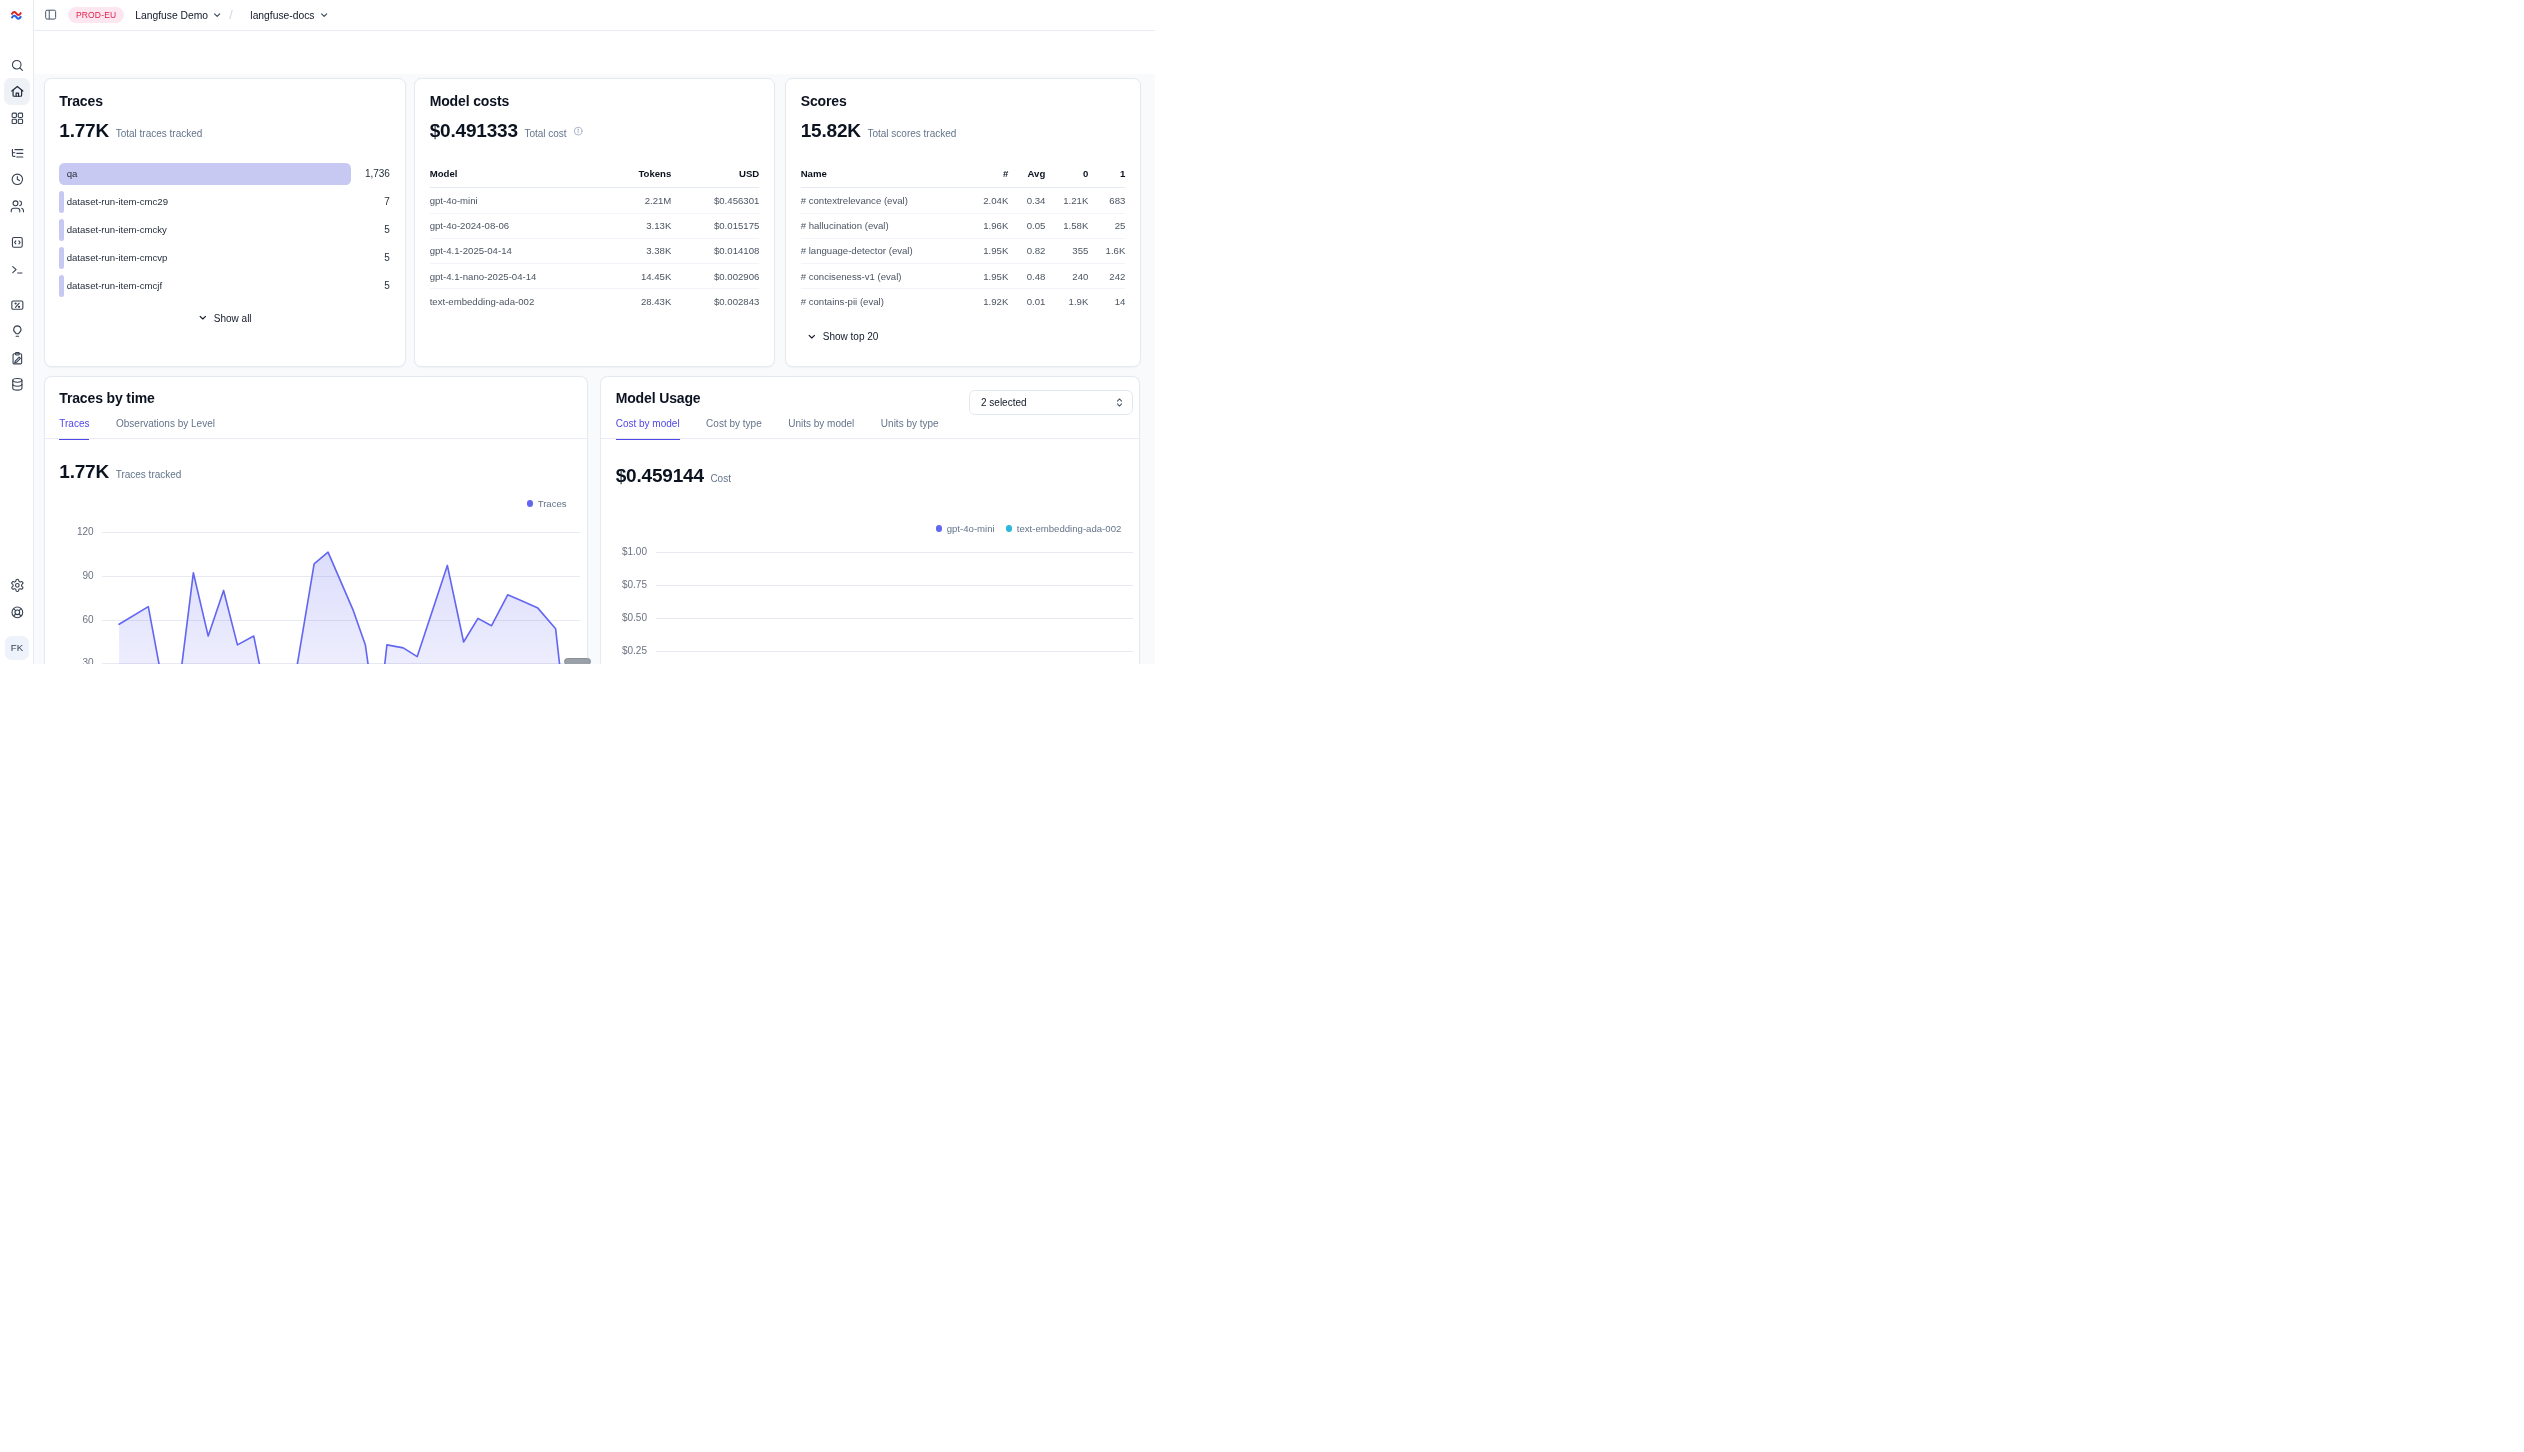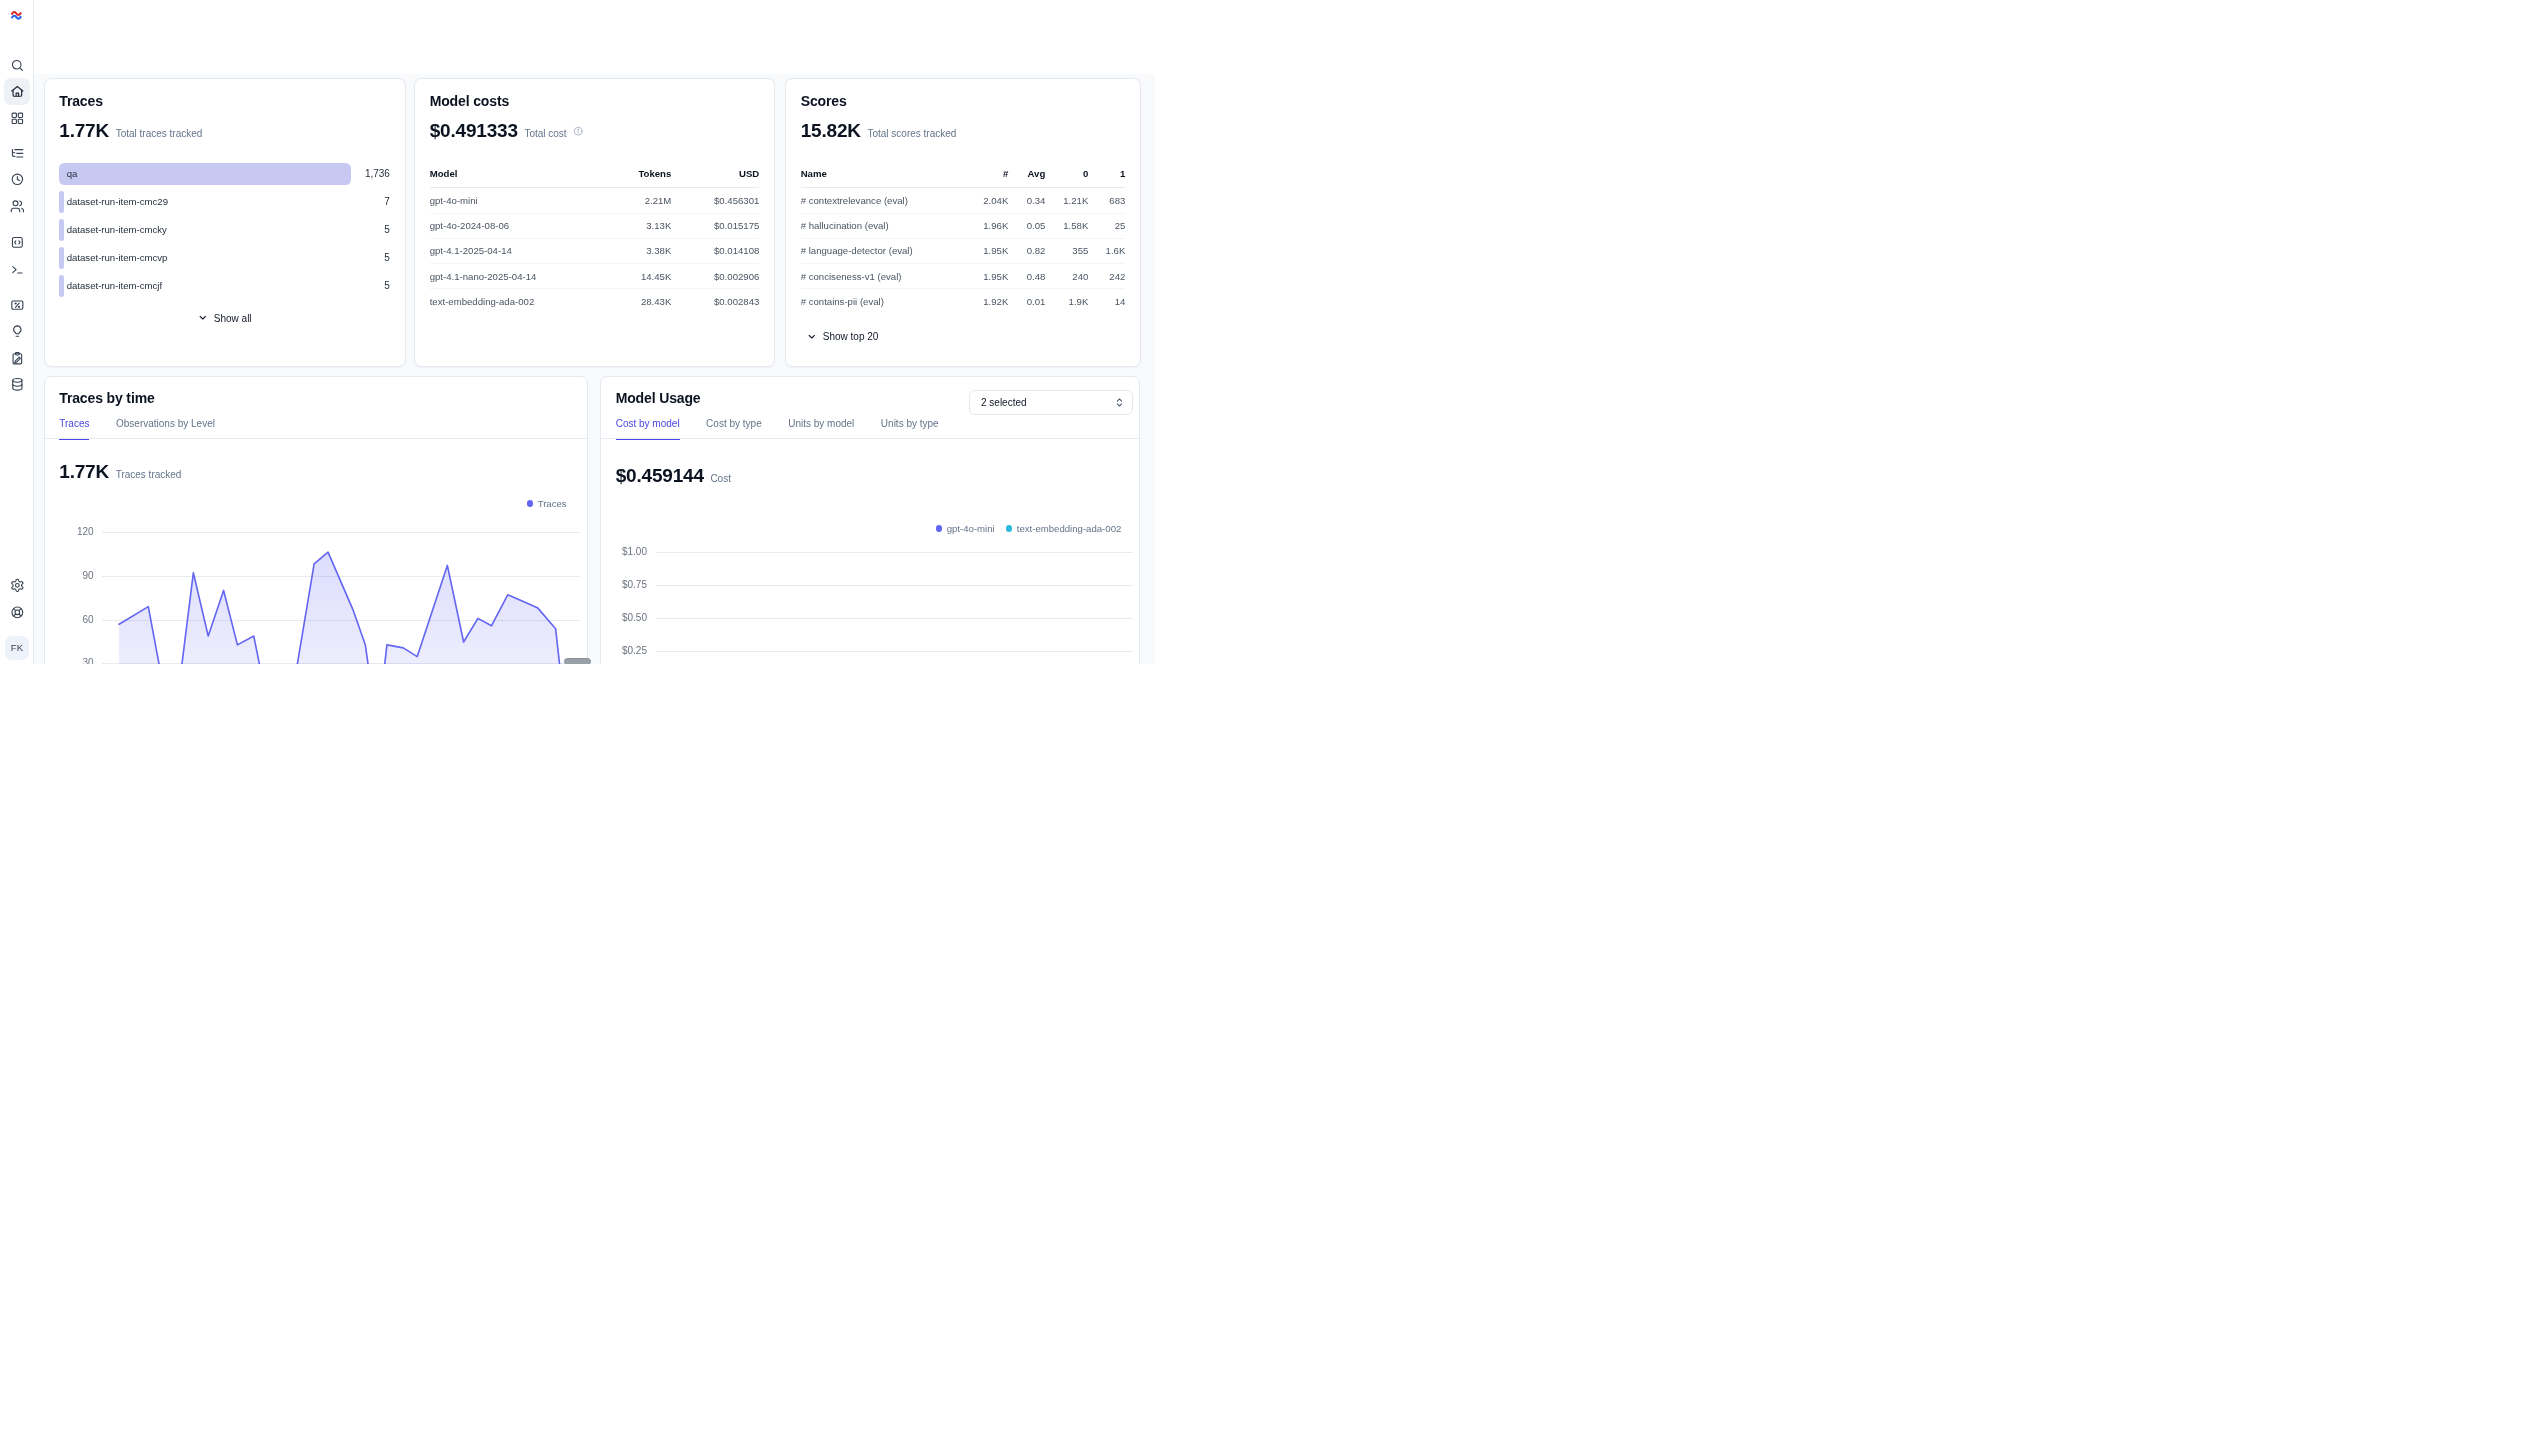--- a/index.html
+++ b/index.html
@@ -207,20 +207,40 @@
           <circle cx="12" cy="12" r="3.8"></circle>
           <path d="m5.8 5.8 3.5 3.5"></path>
           <path d="m18.2 5.8-3.5 3.5"></path>
           <path d="m18.2 18.2-3.5-3.5"></path>
           <path d="m5.8 18.2 3.5-3.5"></path>
         </svg>
     </div>
     <div class="avatar">FK</div>
   </aside>
 
+  <header class="topbar">
+    <svg class="tb-toggle" viewBox="0 0 24 24" fill="none" stroke="currentColor" stroke-width="1.8">
+        <rect x="3" y="4" width="18" height="16" rx="2.5"></rect>
+        <path d="M9.5 4v16"></path>
+      </svg>
+    <span class="env-badge">PROD-EU</span>
+    <span class="tb-entity">
+      <span>Langfuse Demo</span>
+      <svg viewBox="0 0 16 16" fill="none" stroke="currentColor" stroke-width="1.6" stroke-linecap="round" stroke-linejoin="round">
+          <path d="m4 6 4 4 4-4"></path>
+        </svg>
+    </span>
+    <span class="tb-slash">/</span>
+    <span class="tb-entity">
+      <span>langfuse-docs</span>
+      <svg viewBox="0 0 16 16" fill="none" stroke="currentColor" stroke-width="1.6" stroke-linecap="round" stroke-linejoin="round">
+          <path d="m4 6 4 4 4-4"></path>
+        </svg>
+    </span>
+  </header>
 
 
   <div class="content">
 
     <section class="card card-traces">
       <div class="card-title">Traces</div>
       <div class="metric">
         <b>1.77K</b>
         <span>Total traces tracked</span>
       </div>

